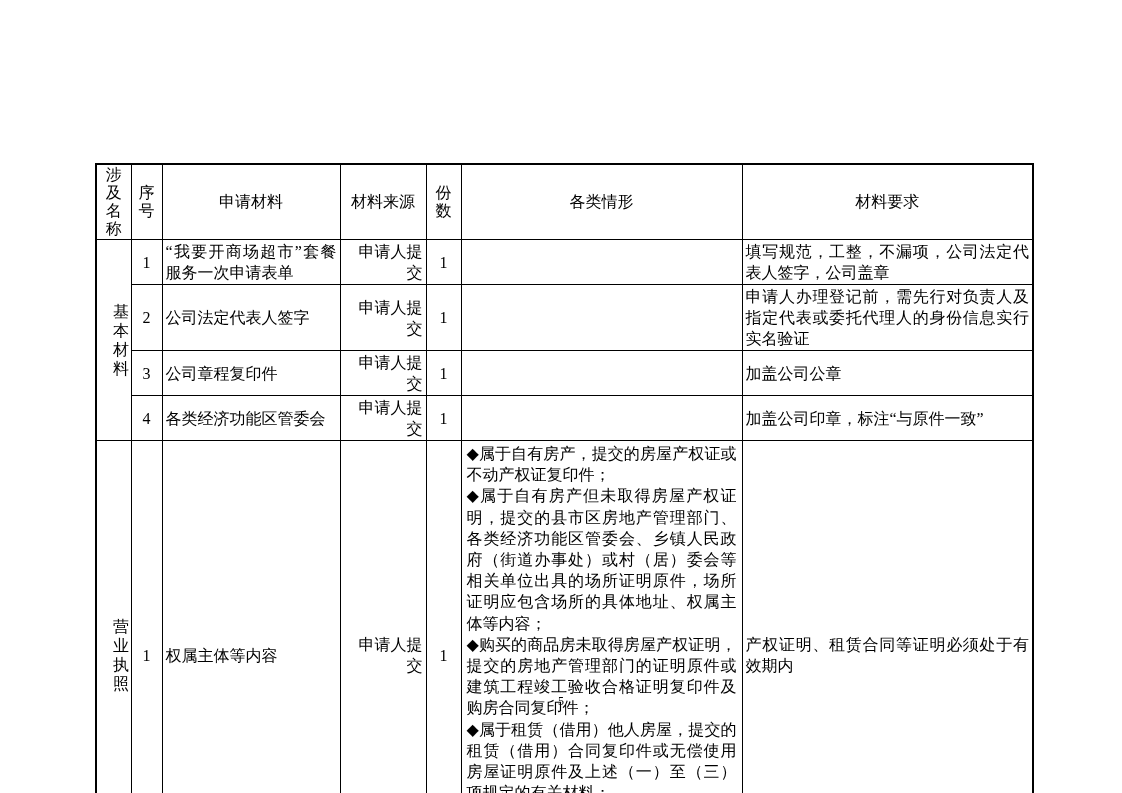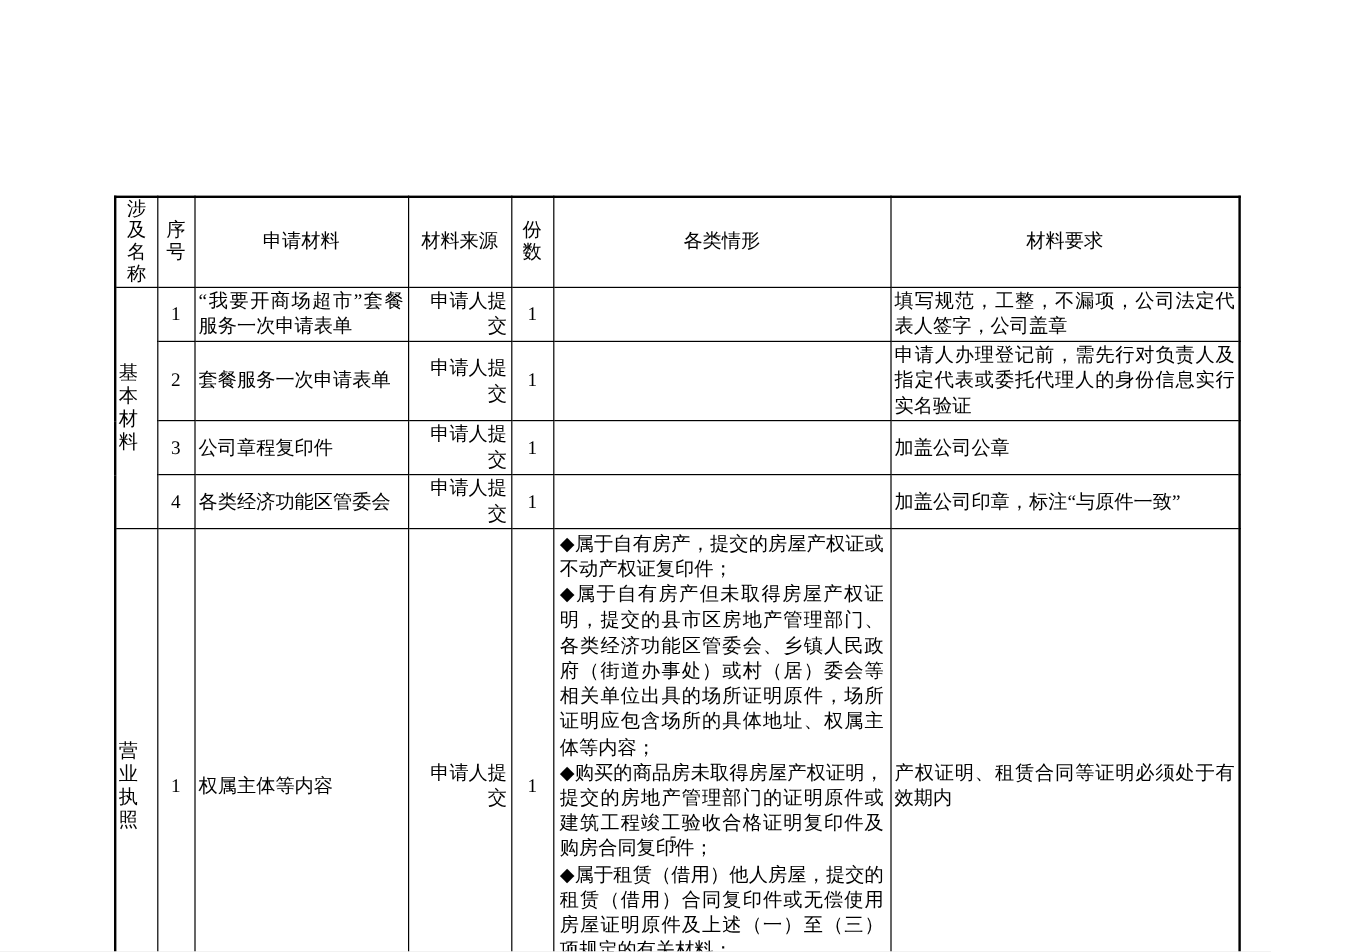--- a/index.html
+++ b/index.html
@@ -46,21 +46,21 @@
     font-weight: normal;
     text-align: center;
     line-height: 18px;
   }
   tr.header-row { height: 44px; }
   tr.row-1 { height: 42px; }
   tr.row-2 { height: 44px; }
   tr.row-3 { height: 28px; }
   tr.row-4 { height: 26px; }
   tr.row-5 { height: 320px; }
-  td.cell-category { text-align: left; line-height: 19px; padding: 1px 2px; }
+  td.cell-category { text-align: left; line-height: 19px; padding: 1px 16px; }
   td.cell-index { text-align: center; }
   td.cell-material { text-align: left; text-align: justify; }
   td.cell-source { text-align: right; }
   td.cell-copies { text-align: center; }
   td.cell-situations { text-align: justify; vertical-align: top; line-height: 21.2px; padding: 2px 5px; }
   td.cell-requirements { text-align: justify; margin-top: 48px; }
   .page-number {
     position: absolute;
     left: 0;
     top: 694px;
@@ -103,21 +103,21 @@
         <td class="cell-index">1</td>
         <td class="cell-material">“我要开商场超市”套餐服务一次申请表单</td>
         <td class="cell-source">申请人提交</td>
         <td class="cell-copies">1</td>
         <td class="cell-situations"></td>
         <td class="cell-requirements">填写规范，工整，不漏项，公司法定代表人签字，公司盖章</td>
       </tr>
 
       <tr class="row-2">
         <td class="cell-index">2</td>
-        <td class="cell-material">套餐服务一次申请表单</td>
+        <td class="cell-material">公司法定代表人签字</td>
         <td class="cell-source">申请人提交</td>
         <td class="cell-copies">1</td>
         <td class="cell-situations"></td>
         <td class="cell-requirements">申请人办理登记前，需先行对负责人及指定代表或委托代理人的身份信息实行实名验证</td>
       </tr>
 
       <tr class="row-3">
         <td class="cell-index">3</td>
         <td class="cell-material">公司章程复印件</td>
         <td class="cell-source">申请人提交</td>

